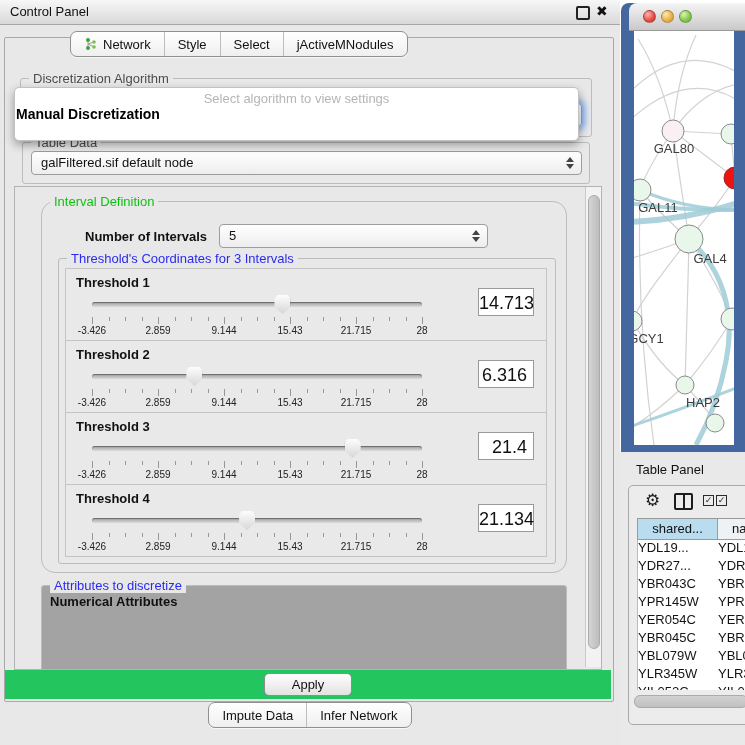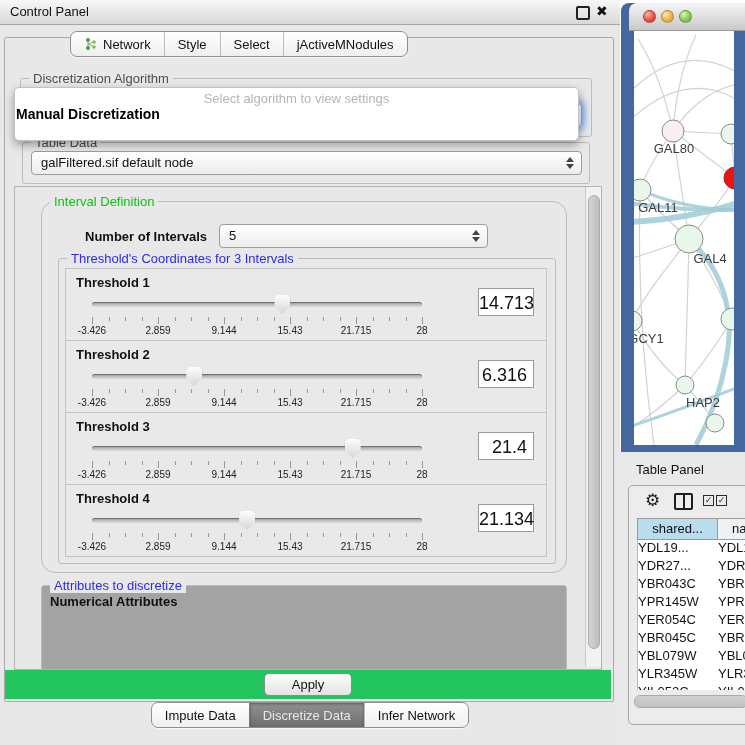--- a/index.html
+++ b/index.html
@@ -389,23 +389,20 @@
     </div>
 
     <div class="apply-row">
       <div class="apply-btn">Apply</div>
     </div>
 
     <div class="bottom-tabs">
       <div class="seg-group">
         <div class="seg">
           <span>Impute Data</span>
-        </div>
-        <div class="seg selected">
-          <span>Discretize Data</span>
         </div>
         <div class="seg">
           <span>Infer Network</span>
         </div>
       </div>
     </div>
   </div>
 
   <div class="right-col">
 

